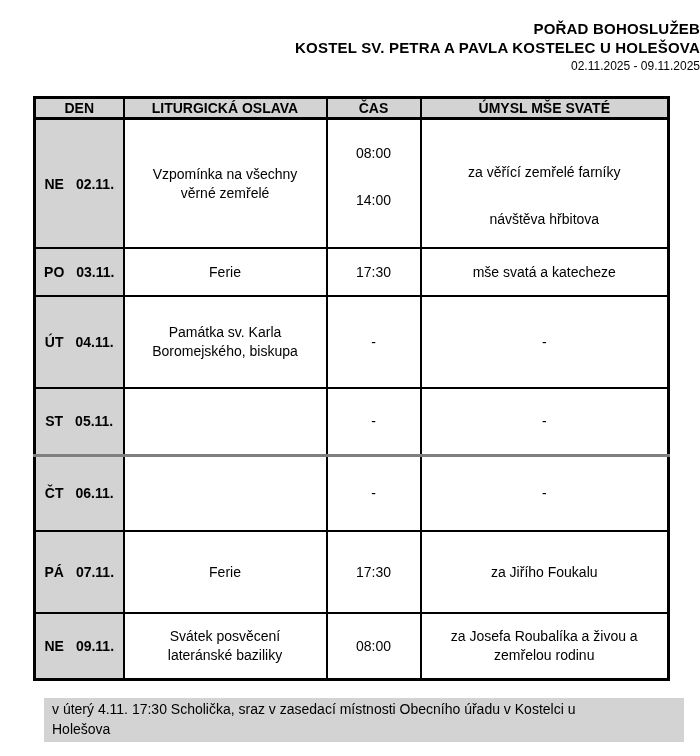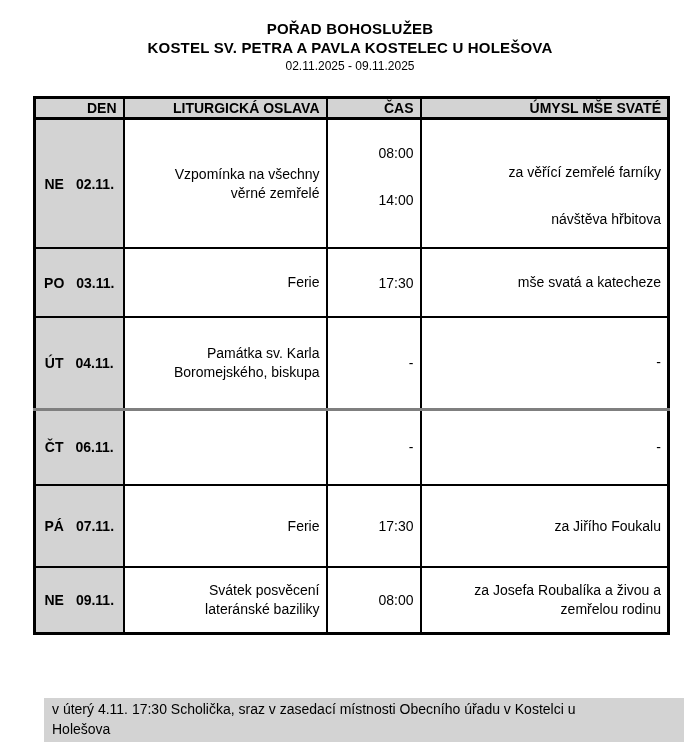--- a/index.html
+++ b/index.html
@@ -12,21 +12,21 @@
     color: #000000;
     overflow: hidden;
   }
 
   
   .titles {
     position: absolute;
     top: 19px;
     left: 0;
     width: 700px;
-    text-align: center;
+    text-align: right;
   }
   .title-main, .title-sub {
     font-size: 15px;
     font-weight: bold;
     line-height: 19px;
     letter-spacing: 0.2px;
   }
   .title-dates {
     font-size: 12px;
     font-weight: normal;
@@ -40,21 +40,21 @@
     left: 33px;
     width: 634px;
     border-collapse: collapse;
     table-layout: fixed;
     border: 3px solid #000000;
     font-size: 14px;
   }
   .schedule th, .schedule td {
     border: 2px solid #000000;
     padding: 0 6px;
-    text-align: right;
+    text-align: center;
     vertical-align: middle;
     overflow: hidden;
   }
   .schedule thead th {
     background: #d3d3d3;
     font-weight: bold;
     height: 18px;
     border-bottom: 3px solid #000000;
     font-size: 14px;
   }
@@ -145,21 +145,21 @@
           </div>
         </td>
         <td class="multi umysl-cell">
           <div class="stack">
             <div class="entry">za věřící zemřelé farníky</div>
             <div class="entry">návštěva hřbitova</div>
           </div>
         </td>
       </tr>
 
-      <tr style="height:69px">
+      <tr style="height:48px">
         <td class="den-cell">
           <div class="den-inner">
             <span>PO</span>
             <span>03.11.</span>
           </div>
         </td>
         <td class="oslava-cell">Ferie</td>
         <td>17:30</td>
         <td class="umysl-cell">mše svatá a katecheze</td>
       </tr>
@@ -170,20 +170,31 @@
             <span>ÚT</span>
             <span>04.11.</span>
           </div>
         </td>
         <td class="oslava-cell">Památka sv. Karla
 Boromejského, biskupa</td>
         <td>-</td>
         <td class="umysl-cell">-</td>
       </tr>
 
+      <tr style="height:67px">
+        <td class="den-cell">
+          <div class="den-inner">
+            <span>ST</span>
+            <span>05.11.</span>
+          </div>
+        </td>
+        <td class="oslava-cell"></td>
+        <td>-</td>
+        <td class="umysl-cell">-</td>
+      </tr>
 
       <tr class="gray-sep" style="height:76px">
         <td class="den-cell">
           <div class="den-inner">
             <span>ČT</span>
             <span>06.11.</span>
           </div>
         </td>
         <td class="oslava-cell"></td>
         <td>-</td>

